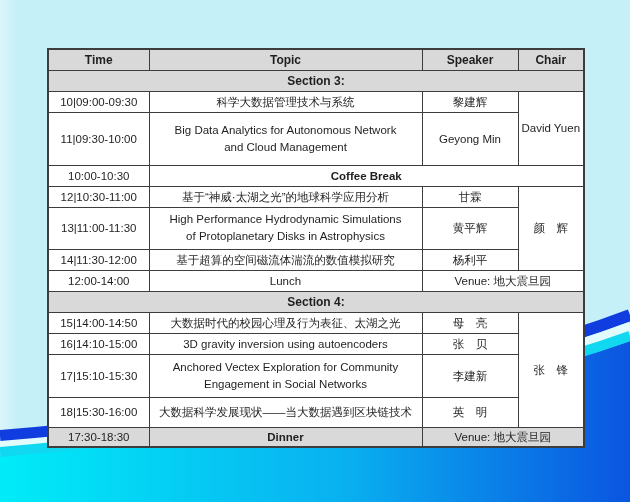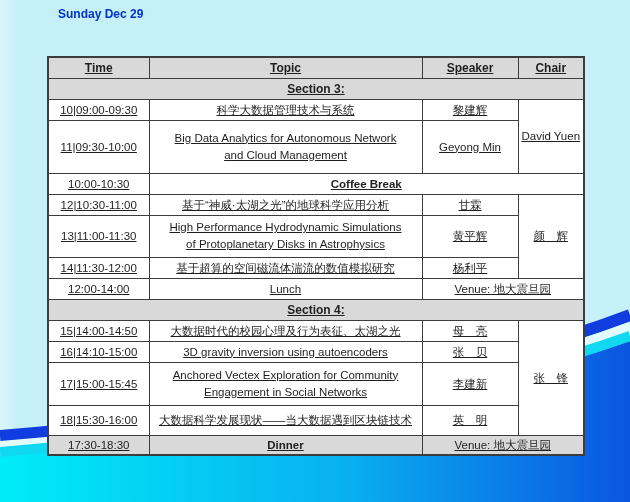--- a/index.html
+++ b/index.html
@@ -9,25 +9,25 @@
     overflow:hidden;
     font-family:"Liberation Sans","DejaVu Sans",sans-serif;
     background:linear-gradient(to right,#dcf6fa 0px,#c6f0f8 16px);
   }
   .bg-svg{position:absolute;left:0;top:0;z-index:0;}
   .title{
     position:absolute;left:58px;top:7px;z-index:2;
     color:#0033cc;font-weight:bold;font-size:12px;line-height:15px;
   }
   table.sched{
-    position:absolute;left:47px;top:56px;z-index:2;
+    position:absolute;left:47px;top:48px;z-index:2;
     border-collapse:collapse;table-layout:fixed;width:536px;
     background:#ffffff;
     border:2px solid #3d3d3d;
-    font-size:11.5px;color:#1f1f1f;text-decoration:underline;
+    font-size:11.5px;color:#1f1f1f;
   }
   table.sched td{
     border:1px solid #3d3d3d;
     padding:0 2px;
     text-align:center;
     vertical-align:middle;
     line-height:16px;
     overflow:hidden;
   }
   td.gray{background:#d9d9d9;}
@@ -50,21 +50,20 @@
       </linearGradient>
     </defs>
 
     <path d="M0,455 Q400,421 630,341 L630,502 L0,502 Z" fill="url(#botGrad)"></path>
     <path d="M0,436 Q400,402 630,315" fill="none" stroke="#0f3de0" stroke-width="12"></path>
     <path d="M0,445 Q400,411 630,326" fill="none" stroke="#e2fbfd" stroke-width="8"></path>
     <path d="M0,452 Q400,418 630,336" fill="none" stroke="#10d8f0" stroke-width="10"></path>
   </svg>
 
   <div class="title">
-    <div>Sunday Dec 29</div>
   </div>
 
   <table class="sched">
     <colgroup>
       <col style="width:101px">
         <col style="width:273px">
         <col style="width:96px">
         <col style="width:66px">
     </colgroup>
 
@@ -140,21 +139,21 @@
       <td rowspan="4">张　锋</td>
     </tr>
 
     <tr style="height:21px">
       <td>16|14:10-15:00</td>
       <td>3D gravity inversion using autoencoders</td>
       <td>张　贝</td>
     </tr>
 
     <tr style="height:43px">
-      <td class="vtop">17|15:00-15:45</td>
+      <td class="vtop">17|15:10-15:30</td>
       <td class="vtop">
         <span class="tline">Anchored Vectex Exploration for Community</span>
         <span class="tline">Engagement in Social Networks</span>
       </td>
       <td class="vtop">李建新</td>
     </tr>
 
     <tr style="height:30px">
       <td>18|15:30-16:00</td>
       <td>大数据科学发展现状——当大数据遇到区块链技术</td>

